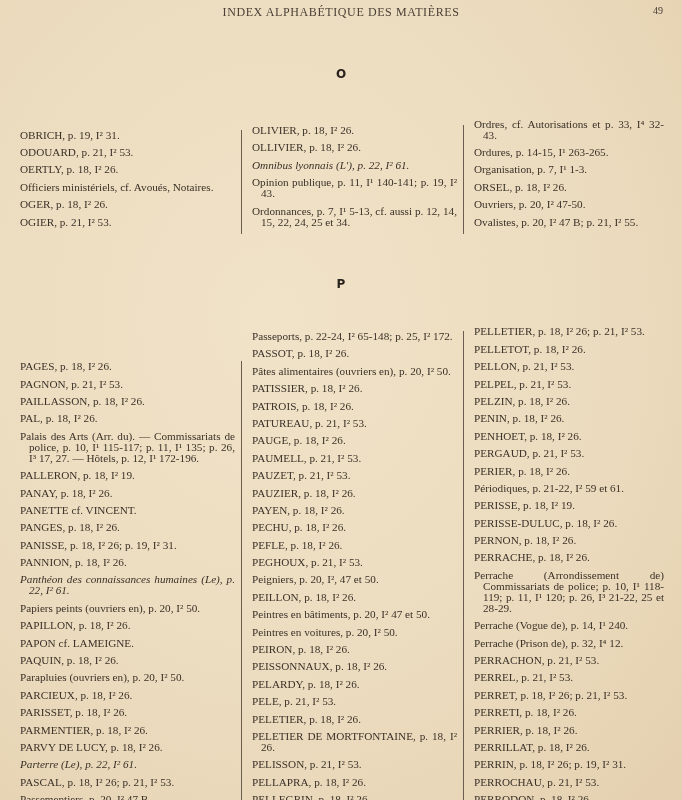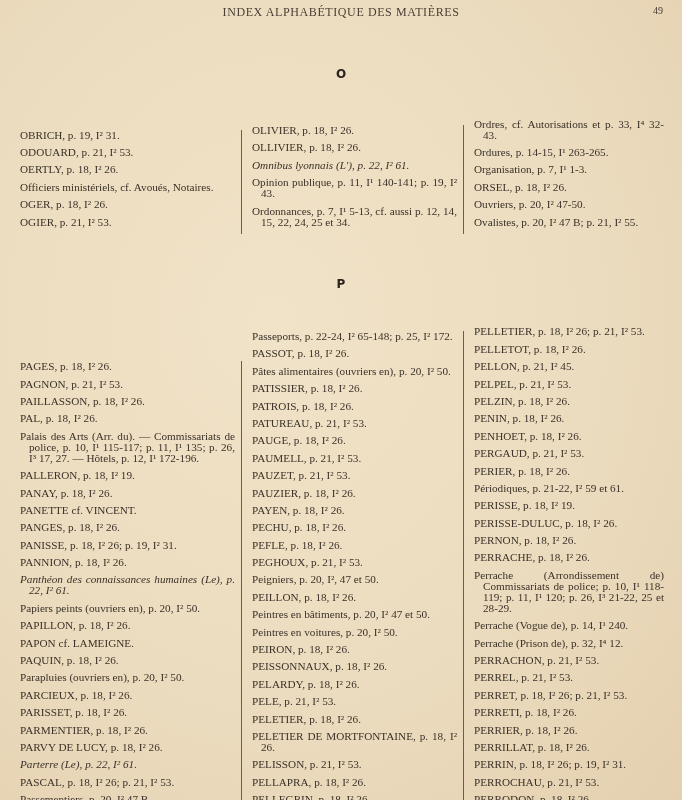--- a/index.html
+++ b/index.html
@@ -134,21 +134,21 @@
         <div class="entry"><span class="head">PELE, p. 21, I² 53.</span></div>
         <div class="entry"><span class="head">PELETIER, p. 18, I² 26.</span></div>
         <div class="entry"><span class="head">PELETIER DE MORTFONTAINE, p. 18, I² 26.</span></div>
         <div class="entry"><span class="head">PELISSON, p. 21, I² 53.</span></div>
         <div class="entry"><span class="head">PELLAPRA, p. 18, I² 26.</span></div>
         <div class="entry"><span class="head">PELLEGRIN, p. 18, I² 26.</span></div>
       </div>
     <div class="col c3">
         <div class="entry"><span class="head">PELLETIER, p. 18, I² 26; p. 21, I² 53.</span></div>
         <div class="entry"><span class="head">PELLETOT, p. 18, I² 26.</span></div>
-        <div class="entry"><span class="head">PELLON, p. 21, I² 45.</span></div>
+        <div class="entry"><span class="head">PELLON, p. 21, I² 53.</span></div>
         <div class="entry"><span class="head">PELPEL, p. 21, I² 53.</span></div>
         <div class="entry"><span class="head">PELZIN, p. 18, I² 26.</span></div>
         <div class="entry"><span class="head">PENIN, p. 18, I² 26.</span></div>
         <div class="entry"><span class="head">PENHOET, p. 18, I² 26.</span></div>
         <div class="entry"><span class="head">PERGAUD, p. 21, I² 53.</span></div>
         <div class="entry"><span class="head">PERIER, p. 18, I² 26.</span></div>
         <div class="entry"><span class="head">Périodiques, p. 21-22, I² 59 et 61.</span></div>
         <div class="entry"><span class="head">PERISSE, p. 18, I² 19.</span></div>
         <div class="entry"><span class="head">PERISSE-DULUC, p. 18, I² 26.</span></div>
         <div class="entry"><span class="head">PERNON, p. 18, I² 26.</span></div>

